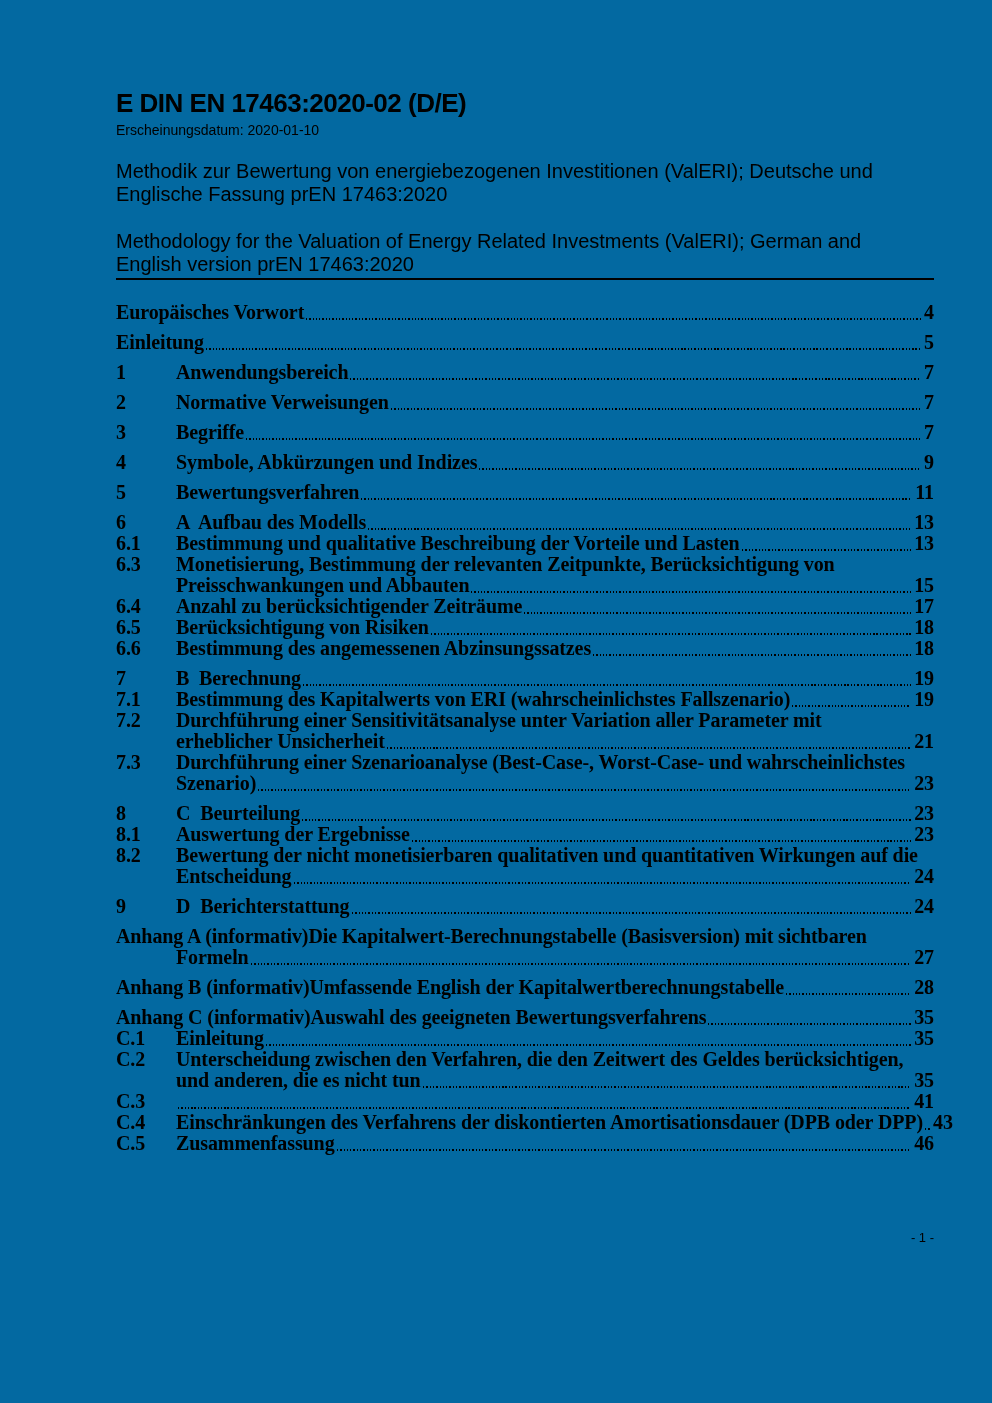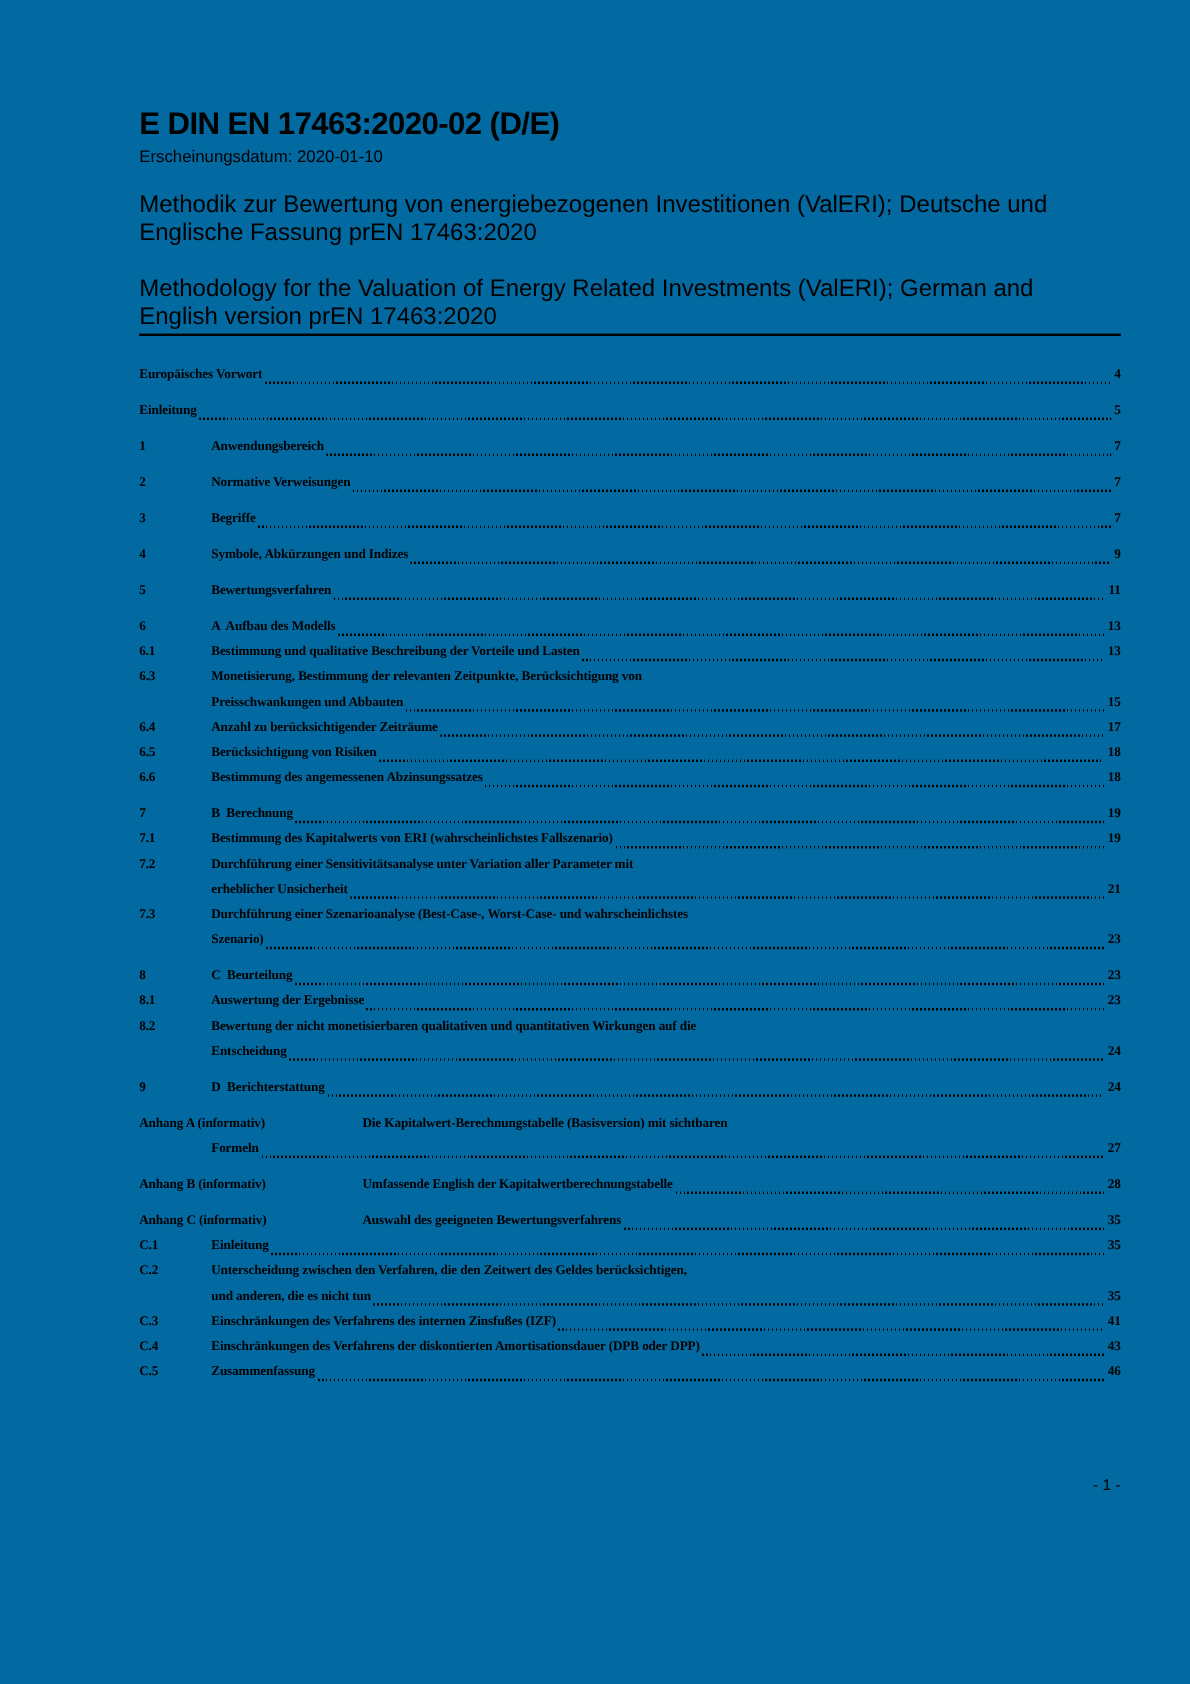--- a/index.html
+++ b/index.html
@@ -14,21 +14,21 @@
   }
   h1{margin:0;font-size:26px;line-height:30px;font-weight:bold;letter-spacing:-0.5px;}
   .pubdate{margin-top:3px;font-size:14px;line-height:18px;}
   .subtitle{margin:0;font-size:20px;line-height:23px;font-weight:normal;white-space:pre-line;}
   .subtitle.de{margin-top:21px;}
   .subtitle.en{margin-top:24px;}
   .rule{border:none;border-top:2px solid #000;margin:2px 0 0 0;}
   .toc-head{margin-top:36px;display:flex;justify-content:space-between;align-items:baseline;}
   .toc-head h2{margin:0;font-size:23px;line-height:27px;font-weight:bold;}
   .toc-head .seite{font-size:14px;font-weight:bold;}
-  .toc{margin-top:22px;font-family:"Liberation Serif",serif;font-weight:bold;font-size:11px;line-height:21px;letter-spacing:-0.1px;}
+  .toc{margin-top:22px;font-family:"Liberation Serif",serif;font-weight:bold;font-size:20px;line-height:21px;letter-spacing:-0.1px;}
   .toc-row{display:flex;}
   .toc-row.h,.toc-row.annex{margin-top:9px;}
   .toc-row:first-child{margin-top:0;}
   .toc-num{flex:0 0 60px;}
   .toc-body{flex:1;min-width:0;}
   .toc-line{display:flex;}
   .toc-line .txt{white-space:pre;}
   .annex .toc-line.cont{margin-left:60px;}
   .toc-prefix{flex:0 0 186px;white-space:pre;}
   .leader{flex:1;position:relative;margin:0 2px;min-width:6px;}
@@ -328,21 +328,20 @@
             <span class="txt">und anderen, die es nicht tun</span>
             <span class="leader"></span>
             <span class="pg">35</span>
           </span>
         </span>
       </div>
       <div class="toc-row s">
         <span class="toc-num">C.3</span>
         <span class="toc-body">
           <span class="toc-line last">
-            <span class="txt">Einschränkungen des Verfahrens des internen Zinsfußes (IZF)</span>
             <span class="leader"></span>
             <span class="pg">41</span>
           </span>
         </span>
       </div>
       <div class="toc-row s">
         <span class="toc-num">C.4</span>
         <span class="toc-body">
           <span class="toc-line last">
             <span class="txt">Einschränkungen des Verfahrens der diskontierten Amortisationsdauer (DPB oder DPP)</span>

